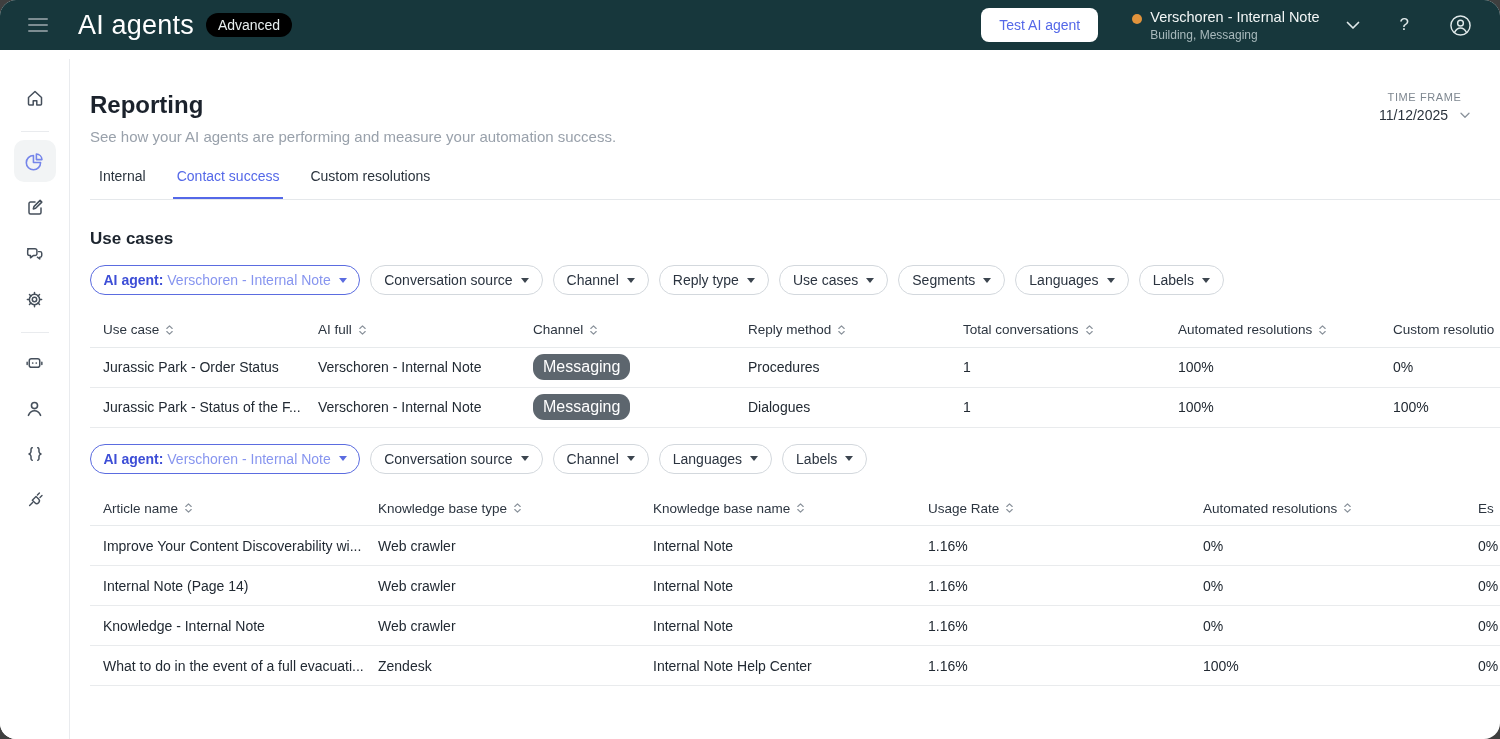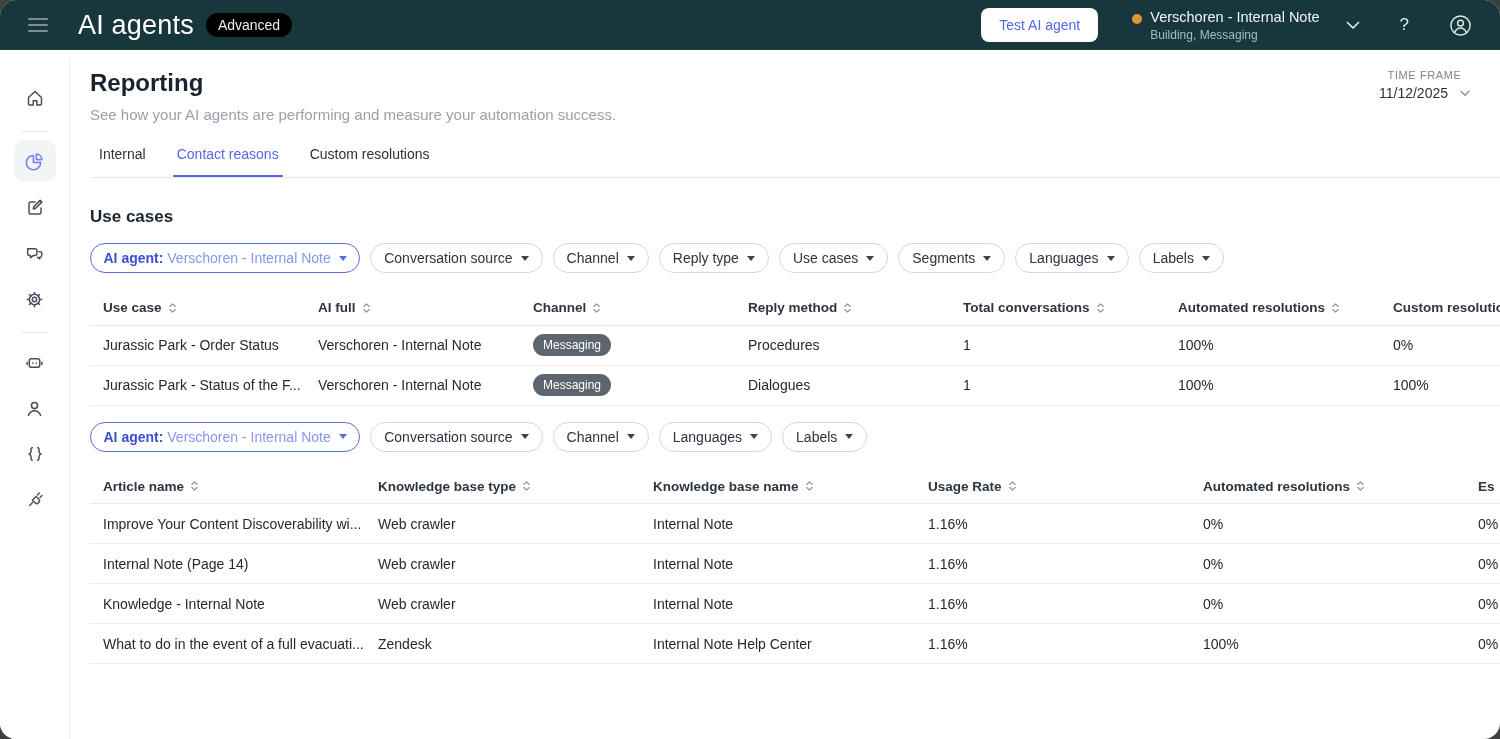--- a/index.html
+++ b/index.html
@@ -24,21 +24,21 @@
   .avatar-icon{ margin-left:40px; cursor:pointer; display:flex; align-items:center; }
 
   
   .sidebar{ position:absolute; top:59px; left:0; bottom:0; width:70px; background:#fff; border-right:1px solid #e9ebee; display:flex; flex-direction:column; align-items:center; padding-top:18px; }
   .side-item{ width:42px; height:42px; border-radius:10px; display:flex; align-items:center; justify-content:center; margin-bottom:4px; cursor:pointer; }
   .side-item.active{ background:#f2f4f5; }
   .side-div{ width:28px; height:1px; background:#e9ebee; margin:8px 0; }
 
   
   .main{ position:absolute; top:59px; left:70px; right:0; bottom:0; overflow:hidden; padding-left:20px; }
-  .page-head{ margin-top:10px; position:relative; padding-right:30px; }
+  .page-head{ margin-top:32px; position:relative; padding-right:30px; }
   .page-title{ font-size:24px; font-weight:700; color:#1b222c; }
   .page-subtitle{ font-size:15px; color:#99a1ab; margin-top:9px; }
   .timeframe{ position:absolute; top:0; right:30px; text-align:center; cursor:pointer; }
   .tf-label{ font-size:11px; color:#7e8790; letter-spacing:.6px; }
   .tf-value-row{ display:flex; align-items:center; justify-content:flex-end; margin-top:4px; gap:12px; }
   .tf-value{ font-size:14px; color:#2a333d; }
 
   .tabs{ display:flex; margin-top:23px; border-bottom:1px solid #e5e8eb; }
   .tab{ font-size:14px; color:#2a333d; padding:0 4px 13px 4px; margin-right:18px; margin-left:5px; cursor:pointer; border-bottom:2px solid transparent; }
   .tab.active{ color:#5468e8; border-bottom-color:#5468e8; }
@@ -54,24 +54,24 @@
   .chip.active .chip-label{ color:#3d4ed6; font-weight:700; }
   .chip.active .chip-value{ color:#8795ef; }
   .chip.active .caret{ border-top-color:#5b6ce0; }
 
   table{ border-collapse:collapse; table-layout:fixed; margin-top:18px; }
   .t-usecases{ width:1505px; }
   .t-usecases col{ width:215px; }
   .t-knowledge{ width:1650px; }
   .t-knowledge col{ width:275px; }
   th,td{ text-align:left; padding:0 14px 0 13px; overflow:hidden; white-space:nowrap; }
-  th{ height:34px; font-size:13.5px; font-weight:700; color:#2c3540; border-bottom:1px solid #e7eaec; cursor:pointer; }
+  th{ height:34px; font-size:13.5px; font-weight:400; color:#2c3540; border-bottom:1px solid #e7eaec; cursor:pointer; }
   td{ height:40px; font-size:14px; color:#222a33; border-bottom:1px solid #e9ebed; }
   .th-inner{ display:inline-flex; align-items:center; gap:6px; }
-  .badge{ display:inline-block; background:#5d666e; color:#fff; font-size:12px; padding:4px 10px; border-radius:11px; }
+  .badge{ display:inline-block; background:#5d666e; color:#fff; font-size:16px; padding:4px 10px; border-radius:11px; }
 
   svg{ display:block; }
 </style>
 </head>
 <body>
 
 <div class="app">
 
   <div class="topbar">
     <div class="hamburger">
@@ -177,21 +177,21 @@
           <span class="tf-value">11/12/2025</span>
           <svg width="10" height="7" viewBox="0 0 10 7">
               <path d="M1 1.2 5 5.2 9 1.2" fill="none" stroke="#8a929b" stroke-width="1.3" stroke-linecap="round" stroke-linejoin="round"></path>
             </svg>
         </div>
       </div>
     </div>
 
     <div class="tabs">
       <div class="tab">Internal</div>
-      <div class="tab active">Contact reasons</div>
+      <div class="tab active">Contact success</div>
       <div class="tab">Custom resolutions</div>
     </div>
 
     <div class="section-title sec-usecases">Use cases</div>
 
     <div class="chips">
       <button class="chip active">
         <span><span class="chip-label">AI agent:</span> <span class="chip-value">Verschoren - Internal Note</span></span>
         <span class="caret"></span>
       </button>

